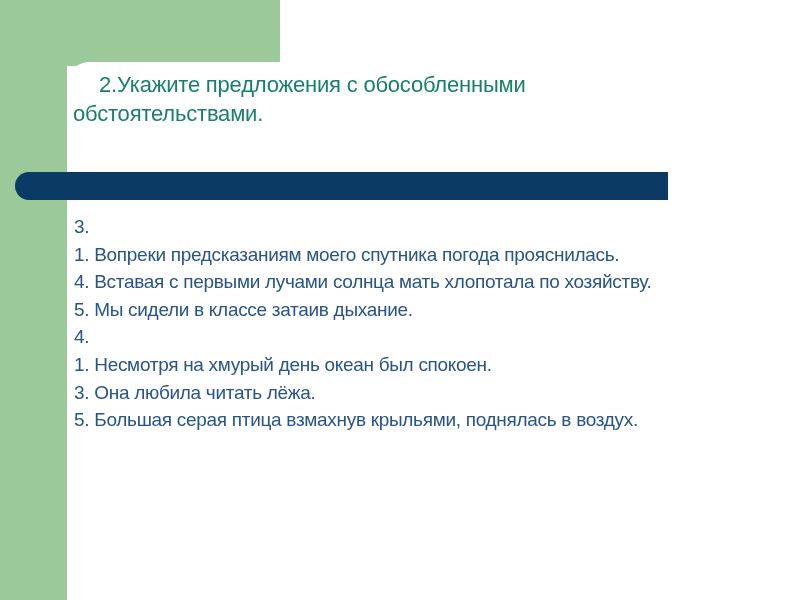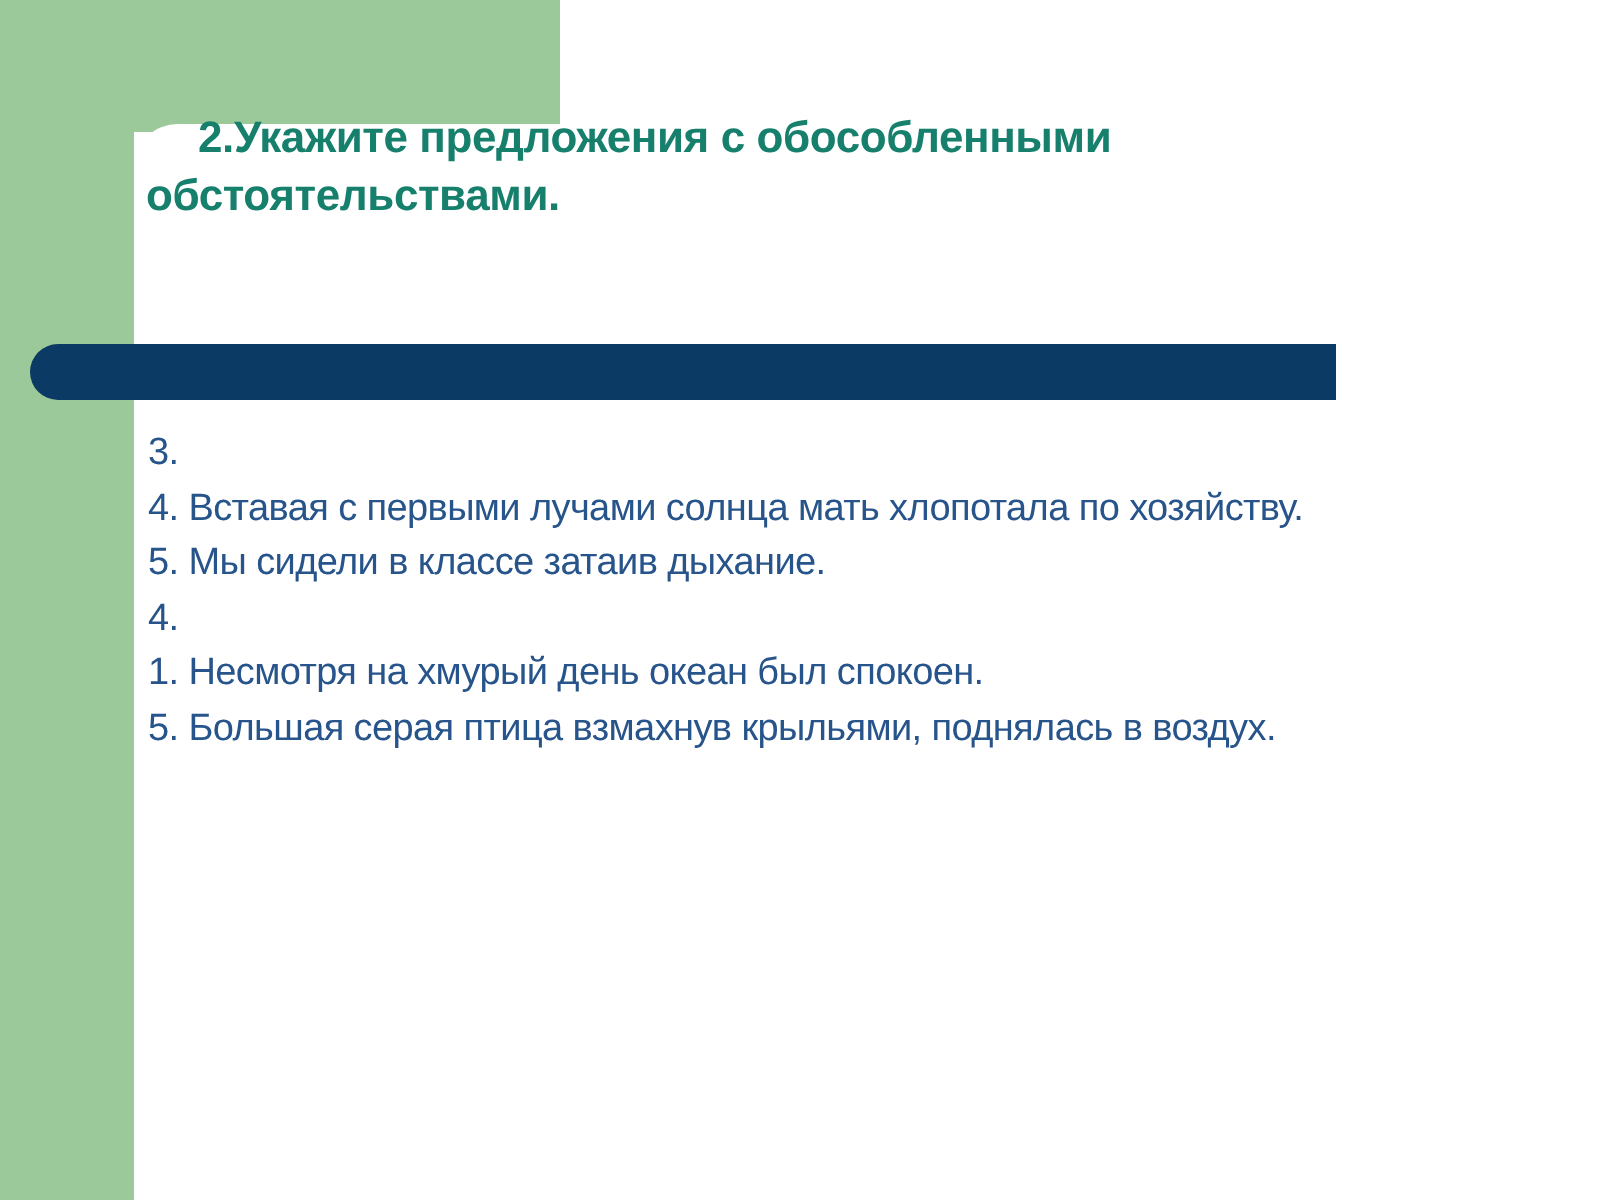--- a/index.html
+++ b/index.html
@@ -26,23 +26,23 @@
     background: #ffffff;
     border-top-left-radius: 22px;
   }
   .navy-bar {
     position: absolute; left: 15px; top: 172px;
     width: 653px; height: 28px;
     background: #0b3a64;
     border-radius: 14px 0 0 14px;
   }
   .slide-title {
-    position: absolute; left: 73px; top: 54px;
+    position: absolute; left: 73px; top: 70px;
     width: 620px;
-    font-size: 22px; font-weight: bold;
+    font-size: 22px; font-weight: normal;
     line-height: 29px;
     color: #17806d;
     text-indent: 26px;
     letter-spacing: -0.2px;
   }
   .body-lines {
     position: absolute; left: 74px; top: 213px;
     width: 700px;
     font-size: 19px;
     line-height: 27.6px;
@@ -56,18 +56,20 @@
 
 <div class="green-strip"></div>
 <div class="green-band"></div>
 <div class="content-box"></div>
 <div class="navy-bar"></div>
 
 <div class="slide-title">2.Укажите предложения с обособленными обстоятельствами.</div>
 
 <div class="body-lines">
   <div class="line">3.</div>
+  <div class="line">1. Вопреки предсказаниям моего спутника погода прояснилась.</div>
   <div class="line">4. Вставая с первыми лучами солнца мать хлопотала по хозяйству.</div>
   <div class="line">5. Мы сидели в классе затаив дыхание.</div>
   <div class="line">4.</div>
   <div class="line">1. Несмотря на хмурый день океан был спокоен.</div>
+  <div class="line">3. Она любила читать лёжа.</div>
   <div class="line">5. Большая серая птица взмахнув крыльями, поднялась в воздух.</div>
 </div>
 
 </body></html>

